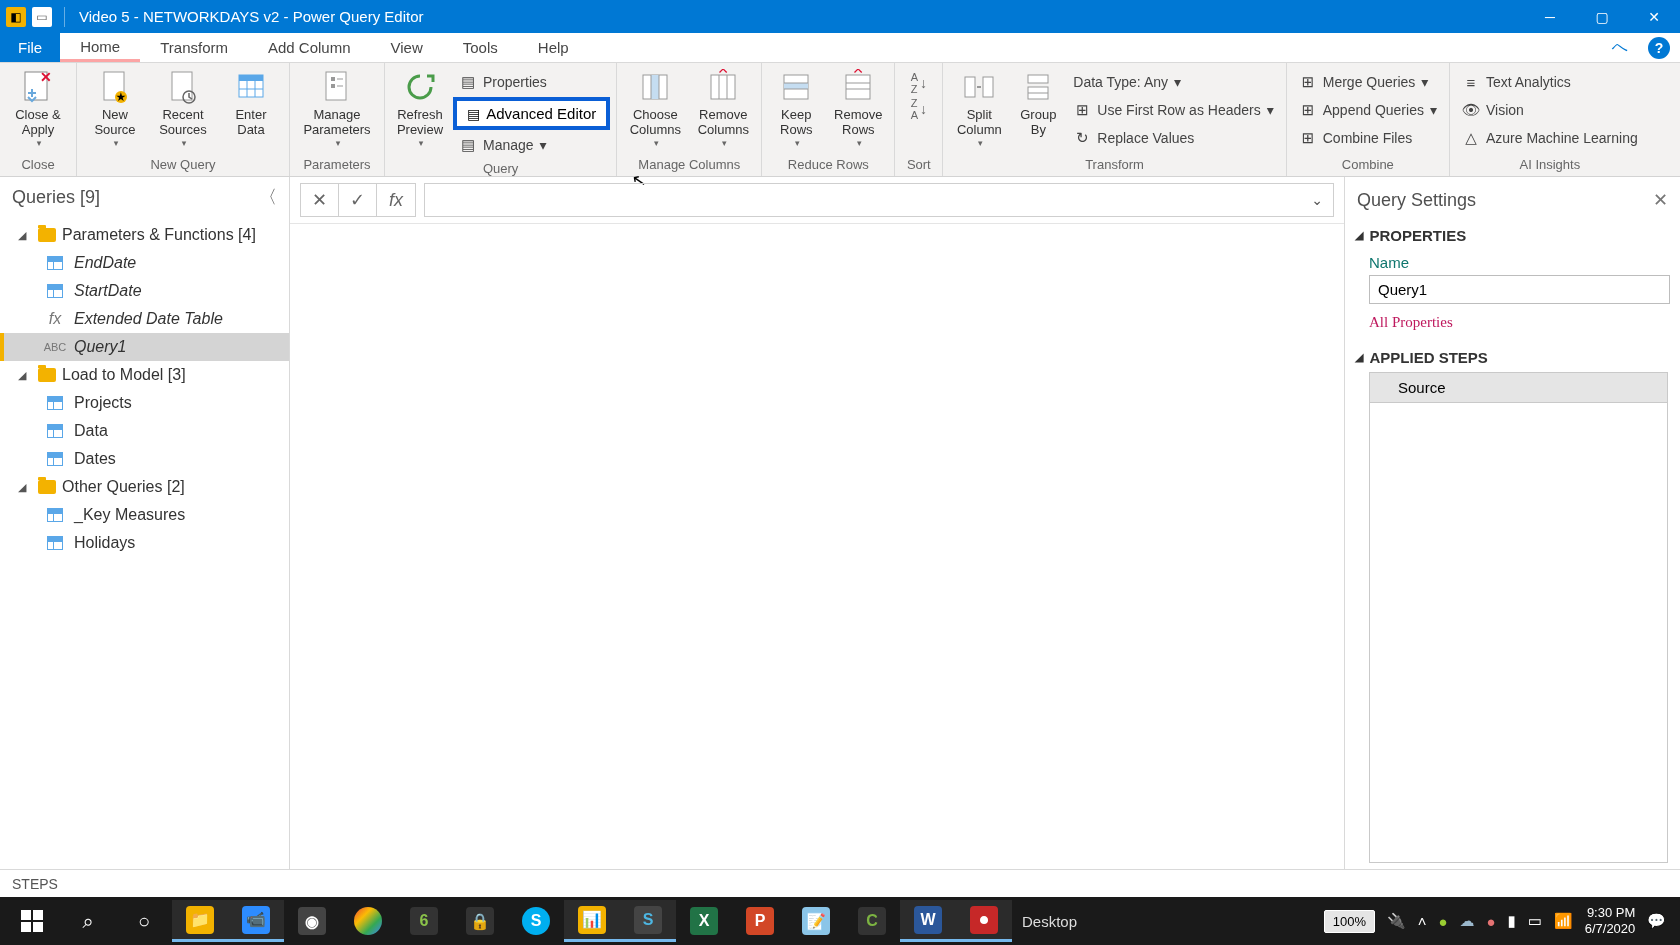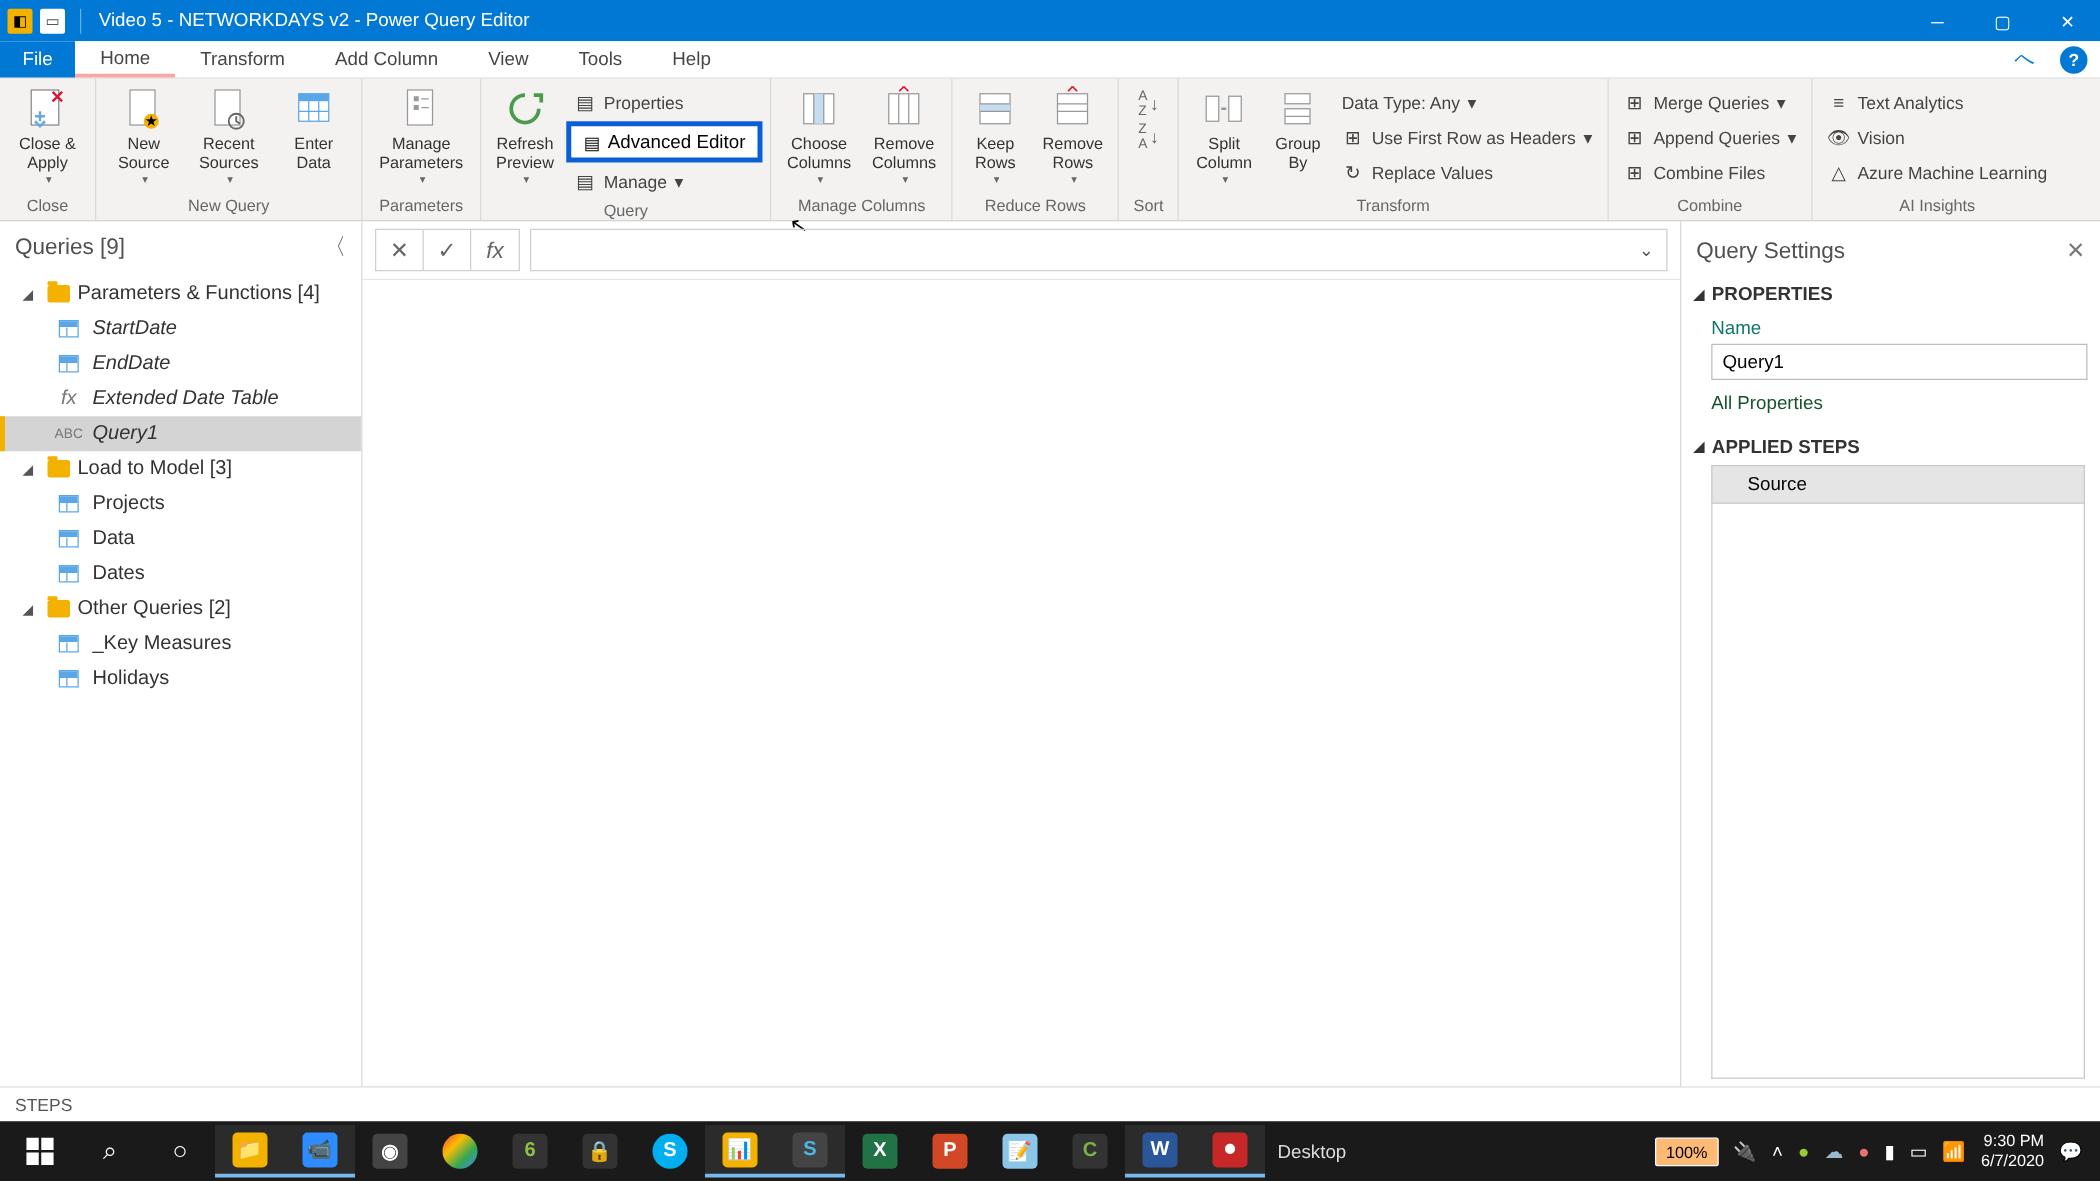--- a/index.html
+++ b/index.html
@@ -69,35 +69,35 @@
 .formula-bar .fx-input .expand { margin-left:auto; font-size:14px; color:#555;}
 
 
 .settings-pane { width: 336px; border-left: 1px solid #d9d9d9; background: #fff; padding: 6px 10px; display:flex; flex-direction:column;}
 .settings-header { display:flex; align-items:center; font-size:18px; color:#505050; padding:6px 2px 10px 2px;}
 .settings-header .close-x { margin-left:auto; font-size:18px; color:#777;}
 .section-head { font-size:15px; font-weight:bold; color:#333; padding:6px 0; display:flex; align-items:center; gap:6px;}
 .section-head .tri { font-size:11px; }
 .prop-name { font-size:15px; color:#0f766e; padding:4px 0 4px 14px;}
 .prop-input { width: calc(100% - 14px); margin-left:14px; border:1px solid #bdbdbd; padding:5px 8px; font-size:15px; }
-.link { color:#14532d; font-size:15px; padding:10px 0 12px 14px; }
+.link { color:#be185d; font-size:15px; padding:10px 0 12px 14px;font-family:Liberation Serif, serif; }
 .step-row { background:#e5e5e5; border:1px solid #c9c9c9; padding:6px 10px 6px 28px; font-size:15px; margin-left:14px; margin-right:2px;}
 .steps-container { border:1px solid #c9c9c9; border-top:none; flex:1; margin-left:14px; margin-right:2px; min-height:300px;}
 
 
 .status-bar { height: 28px; background: #fff; border-top: 1px solid #d9d9d9; display:flex; align-items:center; padding:0 12px; font-size:14px; color:#555;}
 
 
 .taskbar { height: 48px; background: #1a1a1a; display:flex; align-items:center; color:#fff; padding:0 4px; }
 .taskbar .tb-btn { width: 56px; height:42px; display:flex; align-items:center; justify-content:center; font-size:20px; }
 .taskbar .tb-btn.active { border-bottom: 3px solid #76b9ed; background:rgba(255,255,255,.08);}
 .taskbar .tb-icon { width:28px; height:28px; border-radius:4px; display:flex; align-items:center; justify-content:center; font-size:16px; font-weight:bold;}
 .taskbar .tray { margin-left:auto; display:flex; align-items:center; gap:12px; padding-right:10px; font-size:13px;}
 .taskbar .tray .tray-ico { font-size:15px; }
-.taskbar .battery { background:#fdba74; color:#000; padding:3px 8px; border-radius:2px; font-size:13px; border:1px solid #fff;}
+.taskbar .battery { background:#e5e5e5; color:#000; padding:3px 8px; border-radius:2px; font-size:13px; border:1px solid #fff;}
 .taskbar .clock { text-align:right; line-height:1.2; font-size:13px;}
 </style>
 </head>
 <body>
 
 <div class="title-bar">
   <div class="app-icons">
     <div class="app-icon">◧</div>
     <div class="app-icon2">▭</div>
   </div>
@@ -411,27 +411,27 @@
     <div class="query-list">
       <div class="folder-row">
           <span class="expander">◢</span>
           <span class="folder-ico"></span>
           <span>Parameters &amp; Functions [4]</span>
         </div>
       <div class="query-row italic">
           <span class="qico">
             <span class="table-ico"></span>
           </span>
+          <span>EndDate</span>
+        </div>
+      <div class="query-row italic">
+          <span class="qico">
+            <span class="table-ico"></span>
+          </span>
           <span>StartDate</span>
-        </div>
-      <div class="query-row italic">
-          <span class="qico">
-            <span class="table-ico"></span>
-          </span>
-          <span>EndDate</span>
         </div>
       <div class="query-row italic">
           <span class="qico" style="font-style:italic;color:#777">fx</span>
           <span>Extended Date Table</span>
         </div>
       <div class="query-row italic selected">
           <span class="qico" style="font-size:11px;color:#777;font-style:normal">ABC</span>
           <span>Query1</span>
         </div>
       <div class="folder-row">

